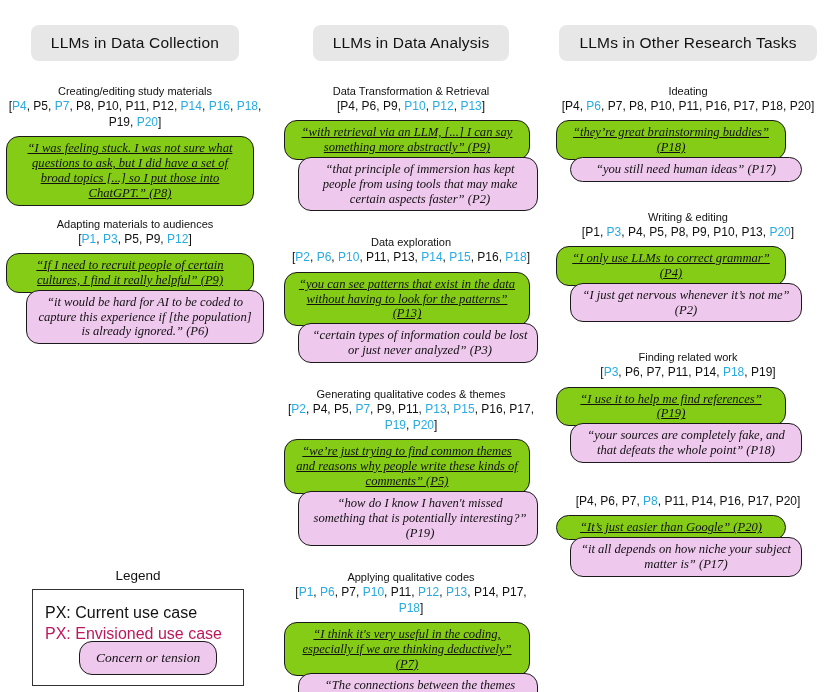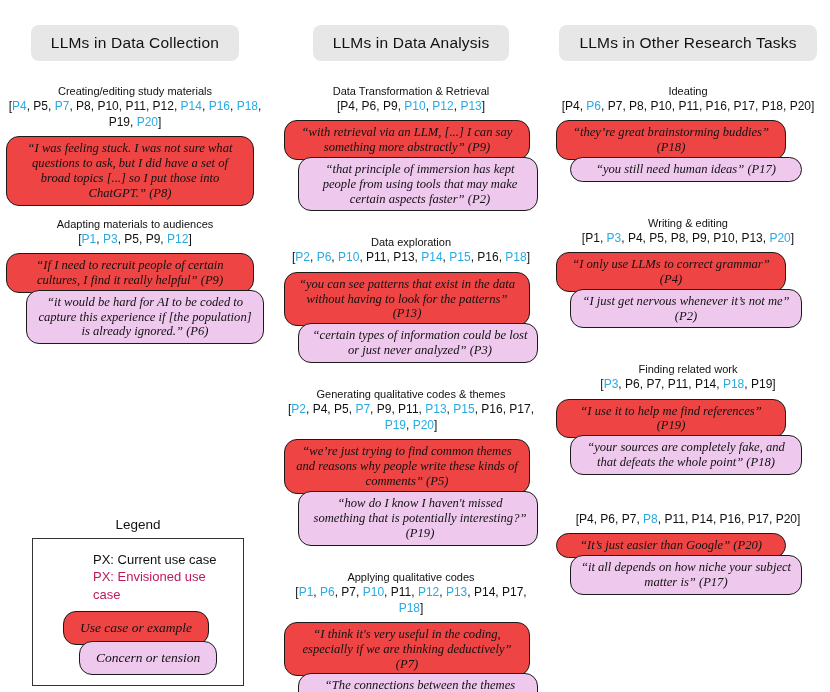--- a/index.html
+++ b/index.html
@@ -11,31 +11,31 @@
   .col3{width:284px;margin-left:8px;}
   .col-header{margin:25px auto 24px auto;background:#e7e7e7;border-radius:8px;
     padding:9px 20px;font-size:15.5px;letter-spacing:.2px;white-space:nowrap;width:fit-content;}
   .topic{margin-bottom:25px;}
   .topic.tight{margin-bottom:12px;}
   .topic-title{font-size:11px;text-align:center;}
   .participants{font-size:12px;text-align:center;margin:1px 0 6px 0;line-height:1.35;}
   .participants .env{color:#29ABE2;}
   .quote{font-family:"Liberation Serif",serif;font-style:italic;font-size:12.6px;line-height:1.18;
     text-align:center;border:1.2px solid #1a1a1a;border-radius:13px;padding:4px 9px;background:#fbf2d3;}
-  .usecase{background:#ef4444;margin:0 10px 0 0;position:relative;z-index:1;}
+  .usecase{background:#84cc16;margin:0 10px 0 0;position:relative;z-index:1;text-decoration:underline;}
   .concern{background:#efc8ee;margin:-3px 0 0 20px;position:relative;z-index:2;}
   .col2 .usecase{margin:0 8px 0 0;}
   .col2 .concern{margin:-3px 0 0 14px;padding-left:13px;}
   .col3 .usecase{margin:0 44px 0 10px;}
-  .col3 .concern{margin:-3px 28px 10px 24px;}
+  .col3 .concern{margin:-3px 28px 4px 24px;}
   
   .legend-wrap{margin-top:auto;margin-bottom:6px;width:212px;margin-left:26px;}
   .legend-title{font-size:13.5px;text-align:center;margin-bottom:6px;}
   .legend-box{border:1.2px solid #333;background:#fff;padding:12px 10px 10px 12px;box-sizing:border-box;}
-  .legend-line{font-size:13px;line-height:1.35;margin-left:48px;}
+  .legend-line{font-size:16px;line-height:1.35;}
   .legend-line.env{color:#be185d;}
   .quote.mini{width:fit-content;font-size:13.5px;padding:8px 16px;}
   .legend-box .usecase.mini{margin:8px 0 0 18px;}
   .legend-box .concern.mini{margin:-4px 0 0 34px;}
 </style>
 </head>
 <body>
 
 <div class="board">
 
@@ -53,21 +53,20 @@
       <div class="participants">[<span class="env">P1</span>, <span class="env">P3</span>, <span>P5</span>, <span>P9</span>, <span class="env">P12</span>]</div>
       <div class="quote usecase">“If I need to recruit people of certain cultures, I find it really helpful” (P9)</div>
       <div class="quote concern">“it would be hard for AI to be coded to capture this experience if [the population] is already ignored.” (P6)</div>
     </div>
 
     <div class="legend-wrap">
       <div class="legend-title">Legend</div>
       <div class="legend-box">
         <div class="legend-line">PX: Current use case</div>
         <div class="legend-line env">PX: Envisioned use case</div>
-        <div class="quote usecase mini">Use case or example</div>
         <div class="quote concern mini">Concern or tension</div>
       </div>
     </div>
   </div>
 
   <div class="col col2">
     <div class="col-header">LLMs in Data Analysis</div>
 
     <div class="topic">
       <div class="topic-title">Data Transformation &amp; Retrieval</div>

